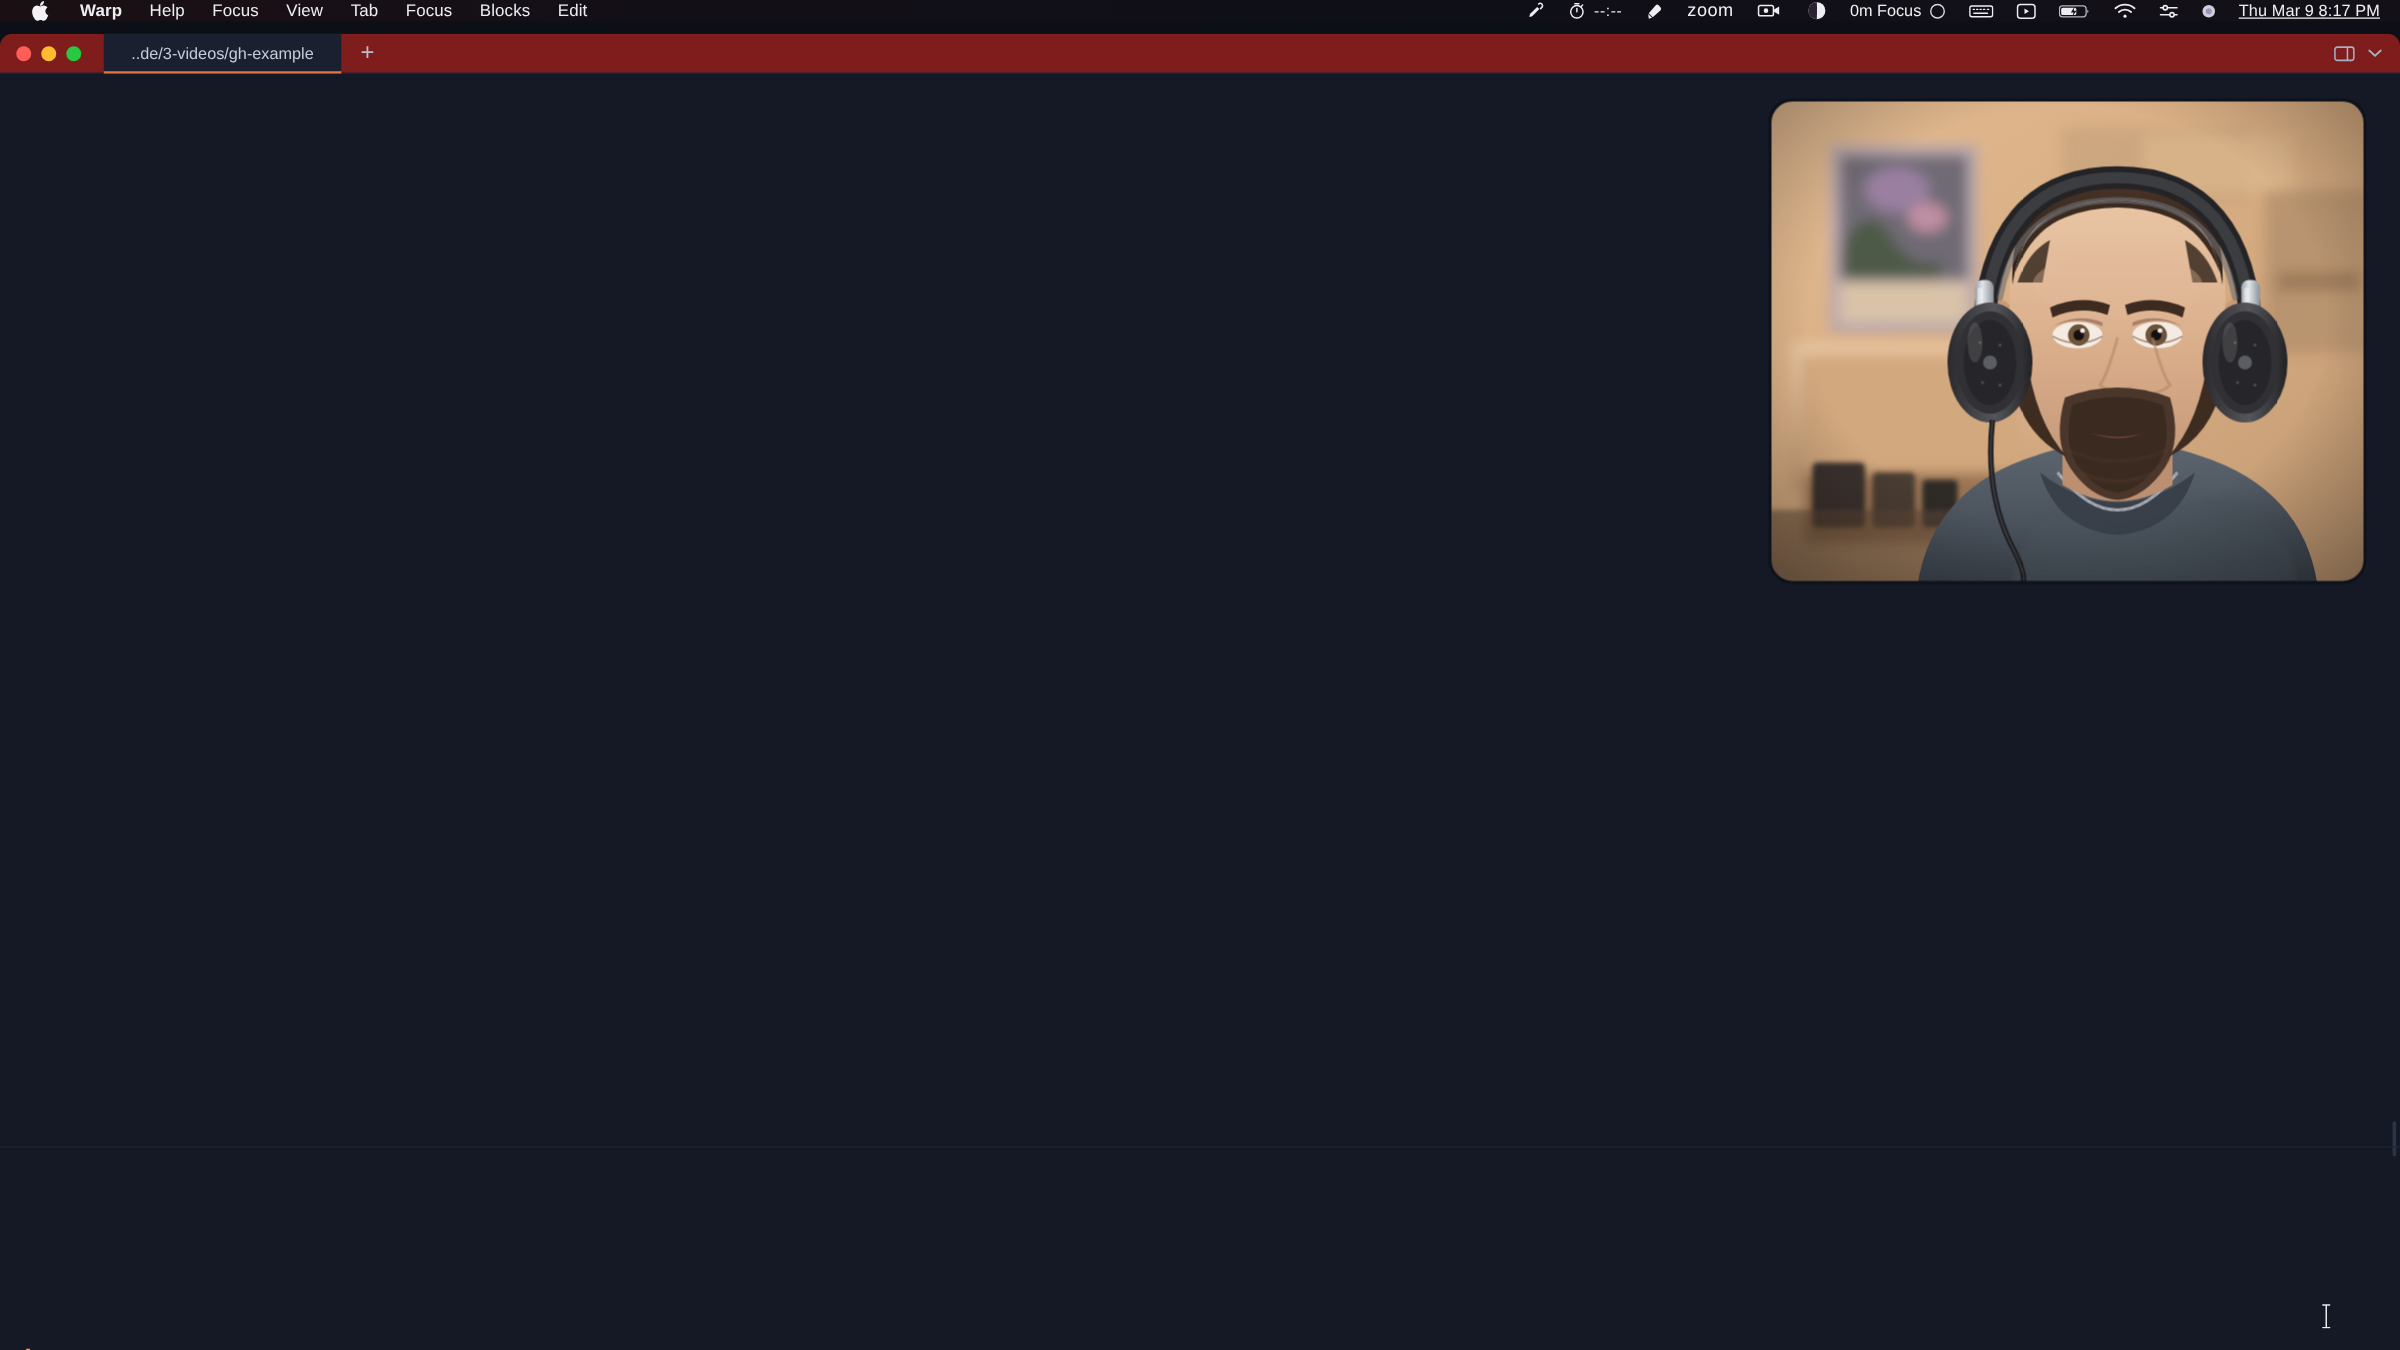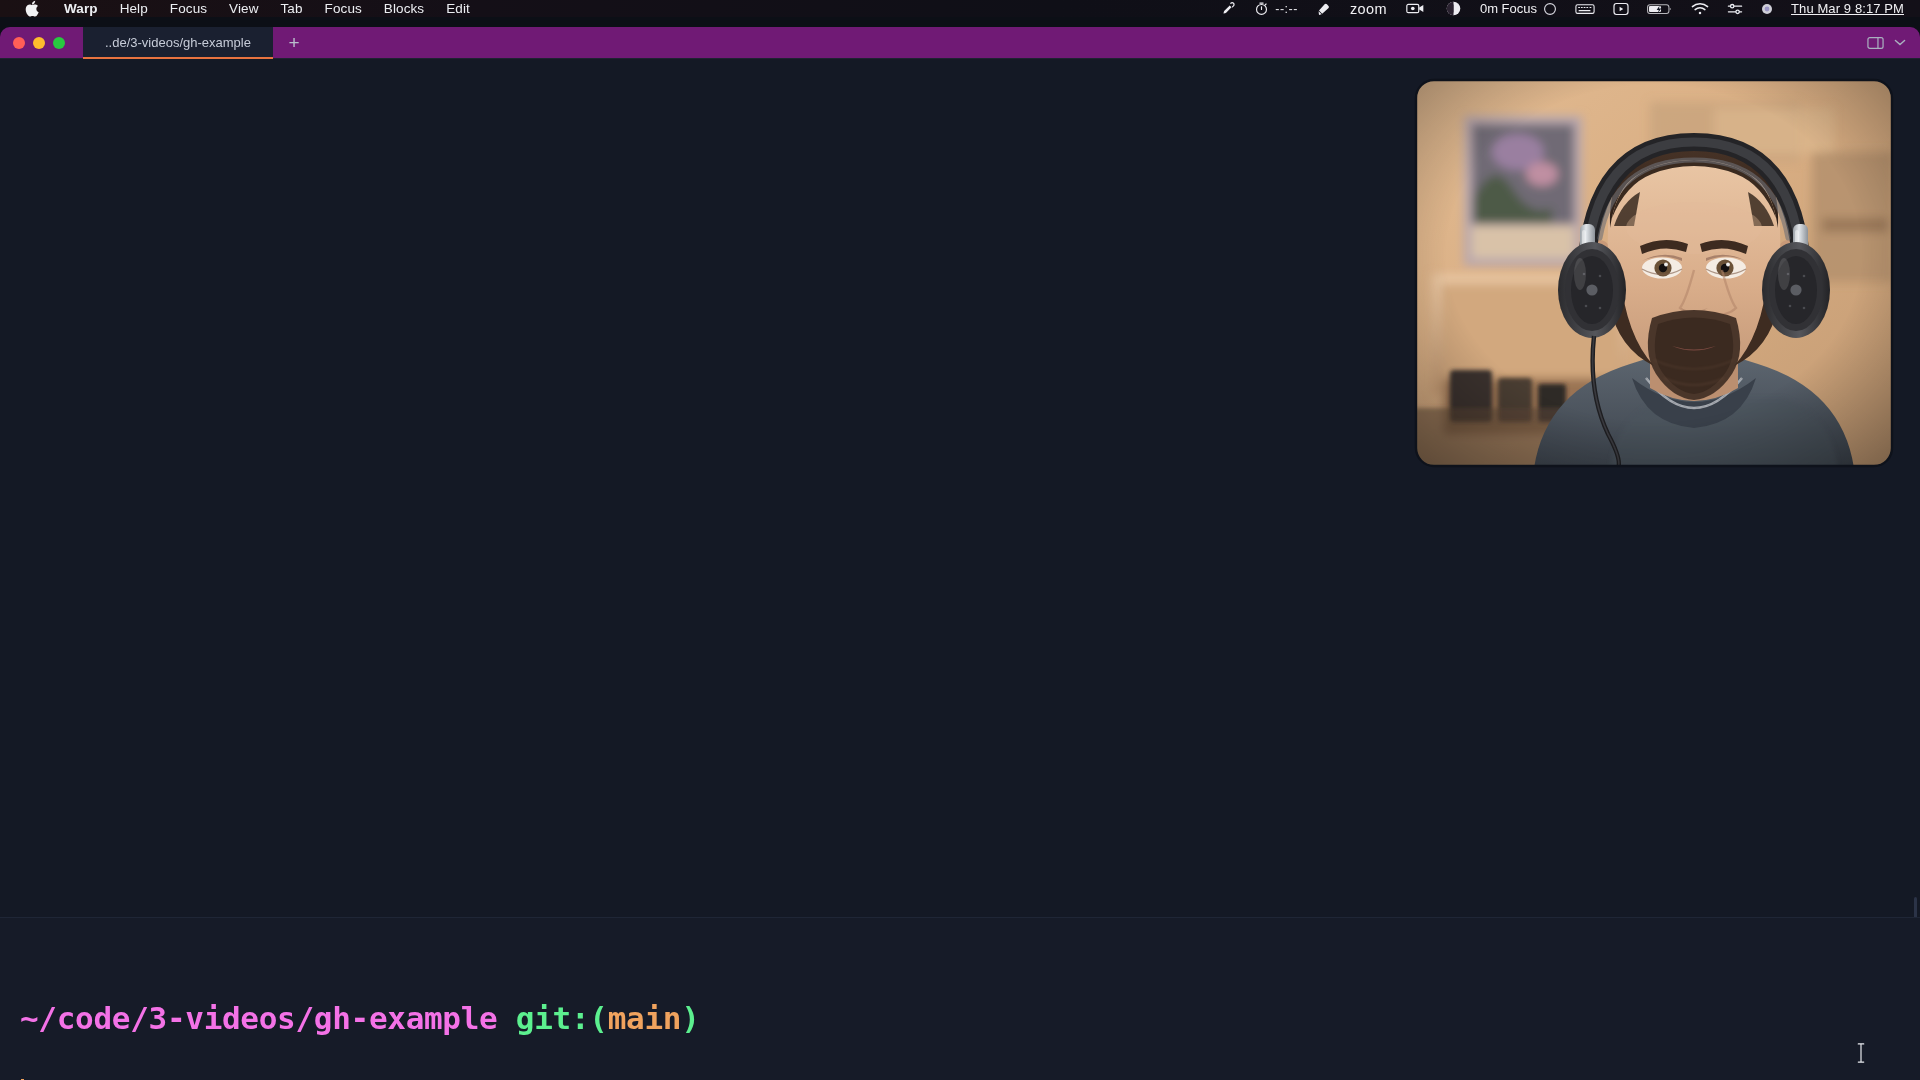--- a/index.html
+++ b/index.html
@@ -35,21 +35,21 @@
   
   .warp-window{
     position:absolute; left:0; top:27px; width:1920px; height:1053px;
     background:#141925;
     border-top-left-radius:10px; border-top-right-radius:10px;
     overflow:hidden;
     z-index:10;
   }
   .tabbar{
     position:relative; height:32px; width:100%;
-    background:#701a75;
+    background:#7f1d1d;
     display:flex; align-items:center;
     border-bottom:1px solid #1d2331;
   }
   .traffic{ display:flex; align-items:center; gap:8px; padding-left:13px; }
   .dot{ width:12px; height:12px; border-radius:50%; }
   .dot.red{ background:#ff5f57; }
   .dot.yellow{ background:#febc2e; }
   .dot.green{ background:#28c840; }
 
   .tab{
@@ -288,25 +288,20 @@
         </svg>
       </span>
     </div>
   </div>
 
   <div class="term-body">
     <div class="scrollback"></div>
     <div class="scroll-hint"></div>
     <div class="block-divider"></div>
 
-    <div class="input-block">
-      <div class="prompt-line">
-        <span class="p-path">~/code/3-videos/gh-example</span><span class="p-path">&nbsp;</span><span class="p-git">git:(</span><span class="p-branch">main</span><span class="p-git">)</span>
-      </div>
-    </div>
 
     <div class="cursor-line"></div>
   </div>
 </div>
 
 <svg width="480" height="390" viewBox="0 0 480 390" style="position:absolute;left:1414px;top:78px;z-index:50;">
   <defs>
     <clipPath id="camclip">
         <rect x="2" y="2" width="476" height="386" rx="18"></rect>
       </clipPath>

